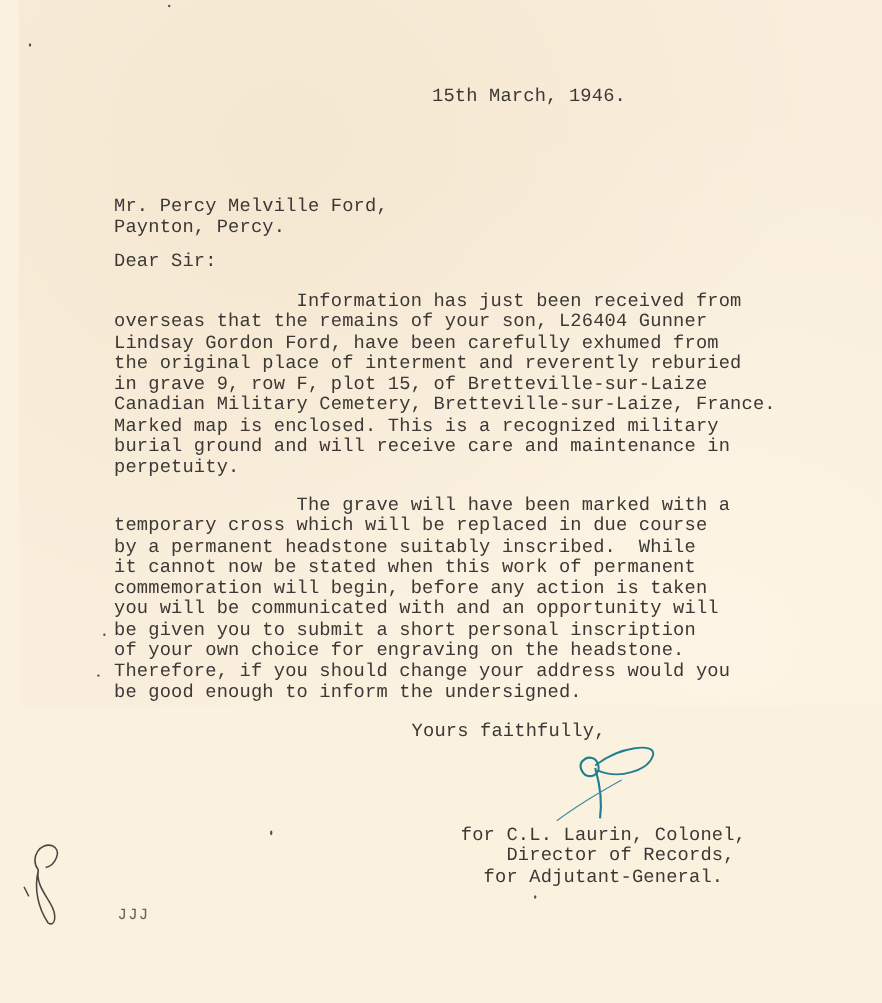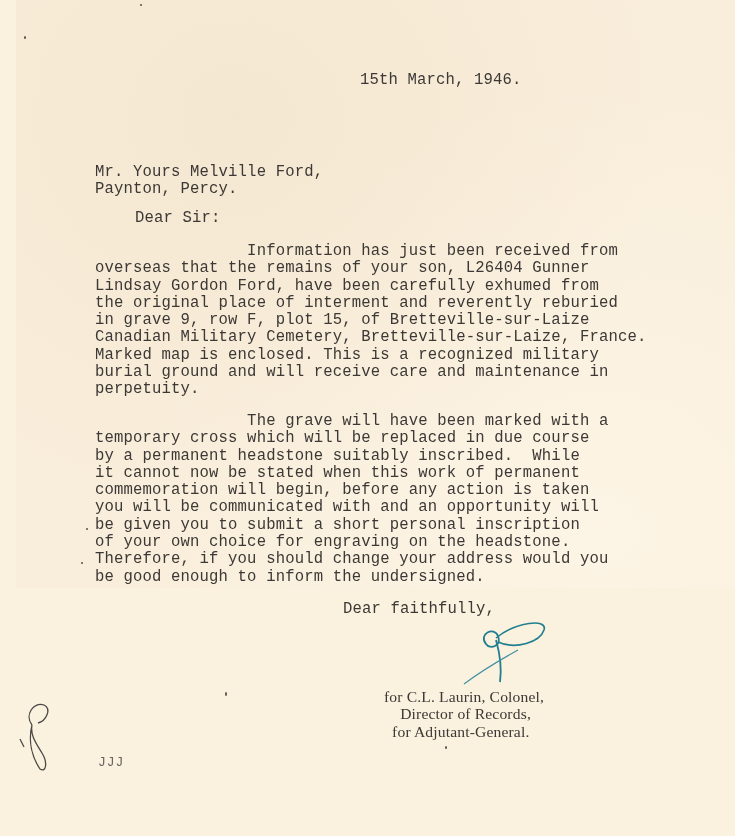--- a/index.html
+++ b/index.html
@@ -19,46 +19,46 @@
       position: absolute;
       font-family: "Liberation Mono", "DejaVu Sans Mono", monospace;
       font-size: 15.6px;
       color: #3c3835;
       white-space: pre;
       line-height: 17.3px;
       letter-spacing: 0.15px;
     }
     .date { left: 344px; top: 72px; }
     .addr { left: 79px; top: 164px; }
-    .salut { left: 79px; top: 210px; margin-left: 40px; }
+    .salut { left: 79px; top: 210px; }
     .para1 { left: 79px; top: 243px; }
     .para2 { left: 79px; top: 413px; }
     .closing { left: 327px; top: 601px; }
-    .sigblock { left: 368px; top: 688px; font-family: Liberation Serif, serif; }
+    .sigblock { left: 368px; top: 688px; }
     .initials { left: 82px; top: 742px; font-size: 13px; color: #6a6460; letter-spacing: 1px; margin-top: 12px; }
     .signature { position: absolute; left: 440px; top: 620px; width: 100px; height: 70px; }
     .margin-mark { position: absolute; left: 2px; top: 695px; width: 40px; height: 80px; }
     .speck { position: absolute; background: #5a5048; border-radius: 50%; }
   </style>
 </head>
 <body>
 
 <div class="page">
 
   <div class="tw date">15th March, 1946.</div>
 
-  <div class="tw addr"><div>Mr. Yours Melville Ford,</div><div>Paynton, Percy.</div></div>
+  <div class="tw addr"><div>Mr. Percy Melville Ford,</div><div>Paynton, Percy.</div></div>
 
   <div class="tw salut">Dear Sir:</div>
 
   <div class="tw para1"><div>                Information has just been received from</div><div>overseas that the remains of your son, L26404 Gunner</div><div>Lindsay Gordon Ford, have been carefully exhumed from</div><div>the original place of interment and reverently reburied</div><div>in grave 9, row F, plot 15, of Bretteville-sur-Laize</div><div>Canadian Military Cemetery, Bretteville-sur-Laize, France.</div><div>Marked map is enclosed. This is a recognized military</div><div>burial ground and will receive care and maintenance in</div><div>perpetuity.</div></div>
 
   <div class="tw para2"><div>                The grave will have been marked with a</div><div>temporary cross which will be replaced in due course</div><div>by a permanent headstone suitably inscribed.  While</div><div>it cannot now be stated when this work of permanent</div><div>commemoration will begin, before any action is taken</div><div>you will be communicated with and an opportunity will</div><div>be given you to submit a short personal inscription</div><div>of your own choice for engraving on the headstone.</div><div>Therefore, if you should change your address would you</div><div>be good enough to inform the undersigned.</div></div>
 
-  <div class="tw closing">Dear faithfully,</div>
+  <div class="tw closing">Yours faithfully,</div>
 
   <svg class="signature" viewBox="0 0 100 70">
     <path d="M30 24 C 22 14, 38 6, 42 16 C 46 26, 34 30, 30 24 Z" fill="none" stroke="#1f7f8f" stroke-width="1.8"></path>
     <path d="M40 18 C 60 2, 92 -2, 88 10 C 84 22, 60 30, 42 22" fill="none" stroke="#1f7f8f" stroke-width="1.6"></path>
     <path d="M40 20 C 44 34, 46 48, 44 62" fill="none" stroke="#1f7f8f" stroke-width="1.8"></path>
     <path d="M8 64 C 24 52, 44 40, 62 30" fill="none" stroke="#3f8fa0" stroke-width="1.1"></path>
   </svg>
 
   <div class="tw sigblock"><div>for C.L. Laurin, Colonel,</div><div>    Director of Records,</div><div>  for Adjutant-General.</div></div>
 

